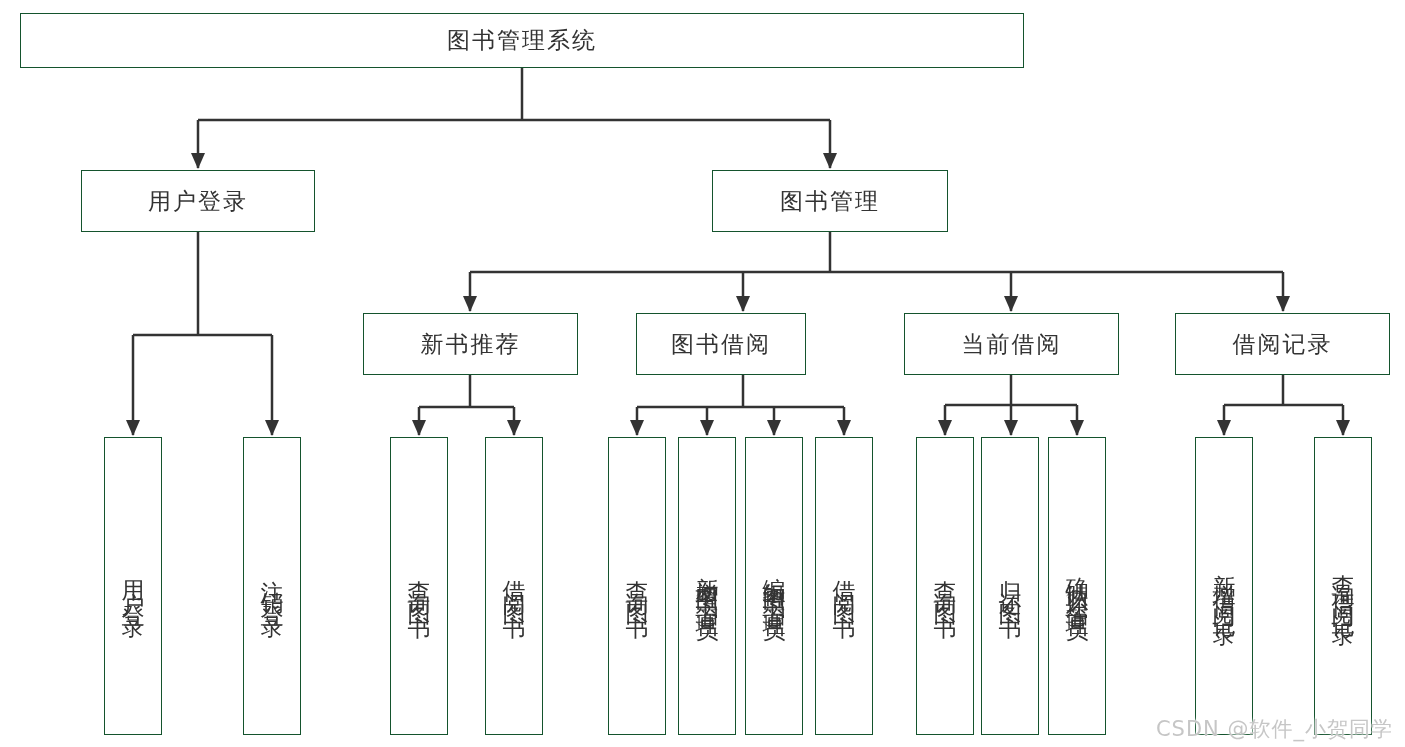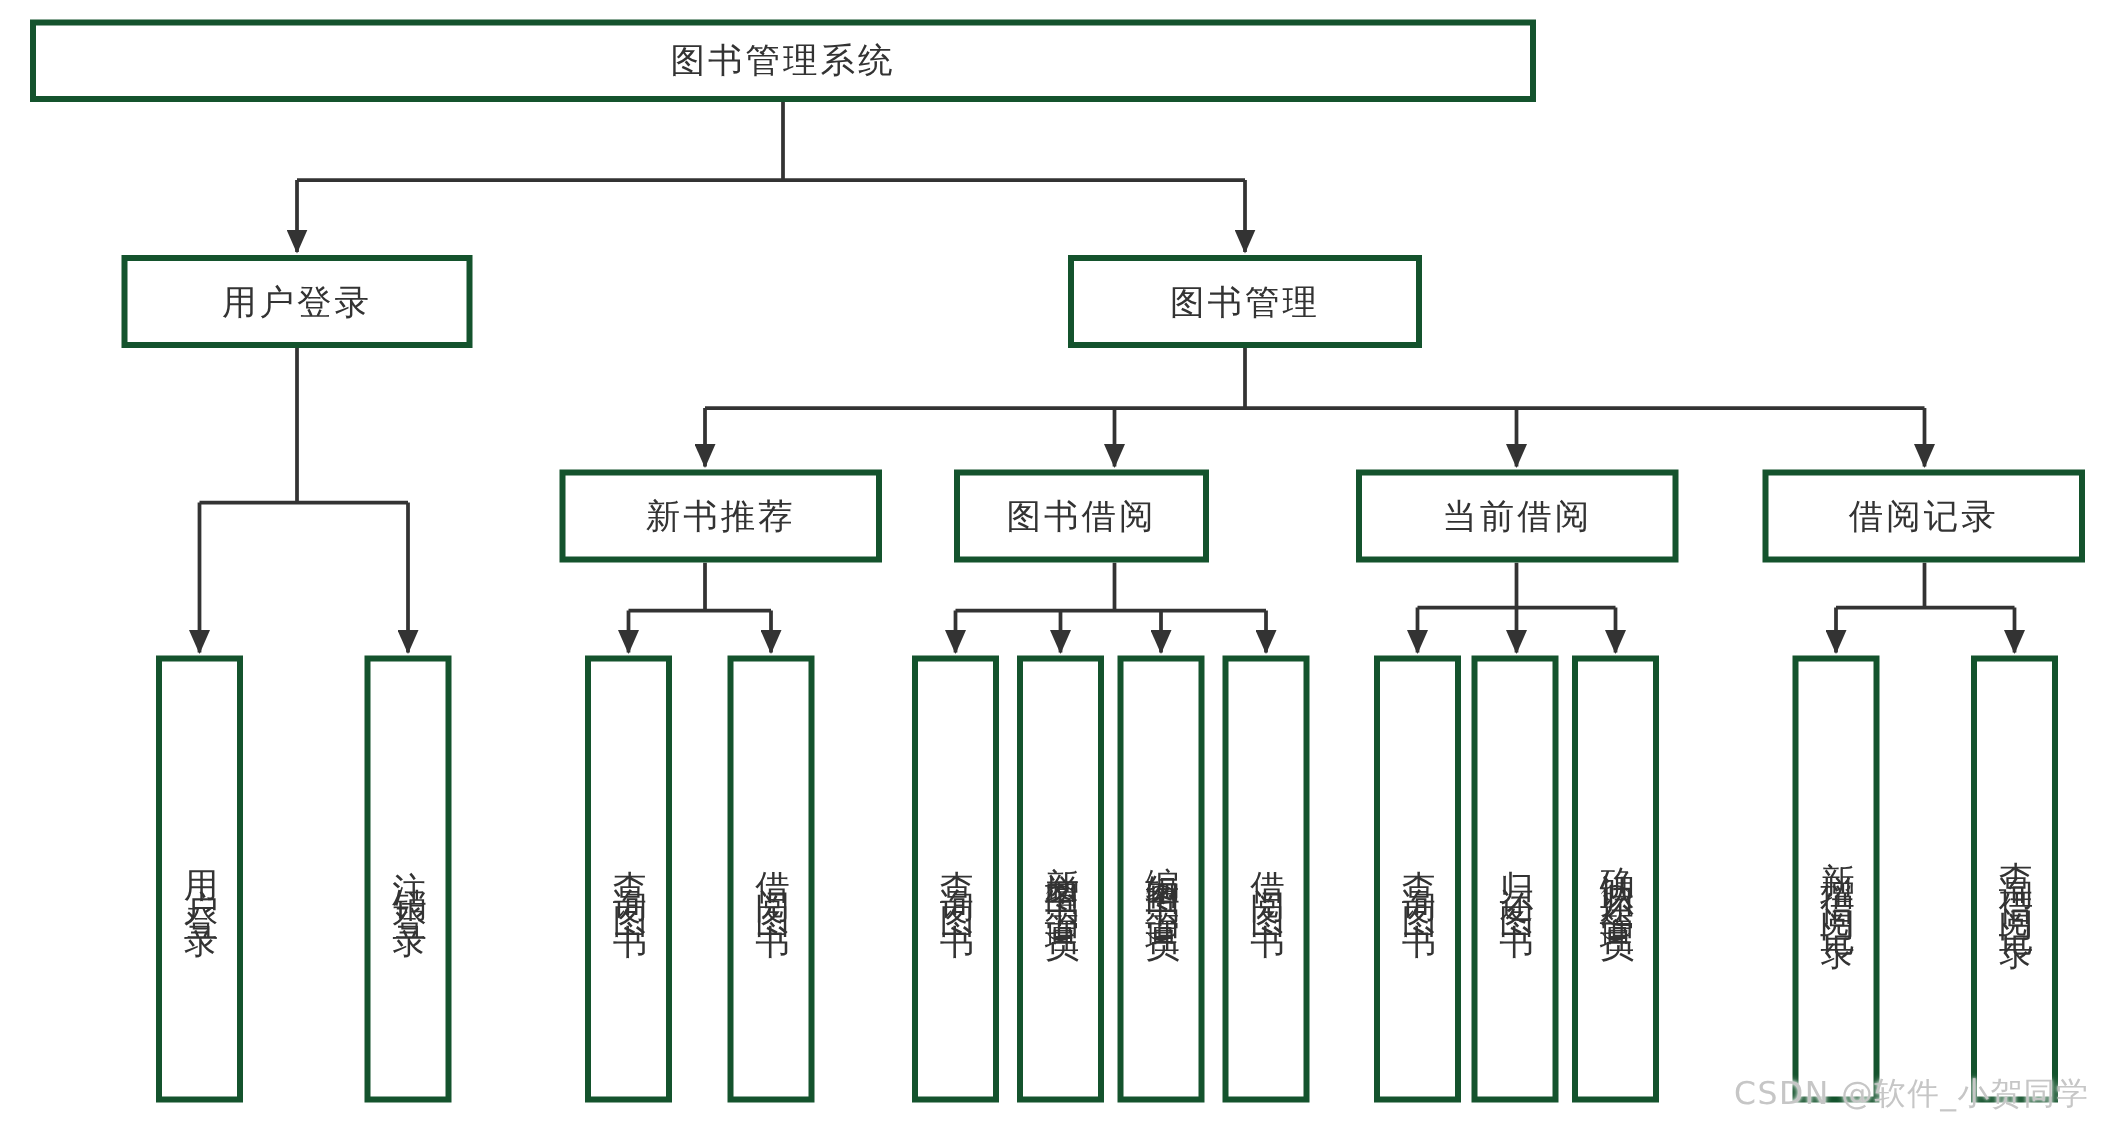--- a/index.html
+++ b/index.html
@@ -19,21 +19,21 @@
     position: absolute;
     left: 0;
     top: 0;
     width: 1405px;
     height: 747px;
     pointer-events: none;
   }
   .hbox, .vbox {
     position: absolute;
     box-sizing: border-box;
-    border: 4px solid #14532d;
+    border: 1px solid #14532d;
     background: #ffffff;
     display: flex;
     align-items: center;
     justify-content: center;
     color: #333333;
   }
   .hbox {
     font-size: 23px;
     letter-spacing: 2px;
     white-space: nowrap;
@@ -135,21 +135,21 @@
     <span>图书管理系统</span>
   </div>
 
   <div class="hbox" style="left:81px; top:170px; width:234px; height:62px;">
     <span>用户登录</span>
   </div>
   <div class="hbox" style="left:712px; top:170px; width:236px; height:62px;">
     <span>图书管理</span>
   </div>
 
-  <div class="hbox" style="left:363px; top:313px; width:215px; height:62px;margin-left:10px;">
+  <div class="hbox" style="left:363px; top:313px; width:215px; height:62px;">
     <span>新书推荐</span>
   </div>
   <div class="hbox" style="left:636px; top:313px; width:170px; height:62px;">
     <span>图书借阅</span>
   </div>
   <div class="hbox" style="left:1175px; top:313px; width:215px; height:62px;">
     <span>借阅记录</span>
   </div>
   <div class="hbox" style="left:904px; top:313px; width:215px; height:62px;">
     <span>当前借阅</span>

